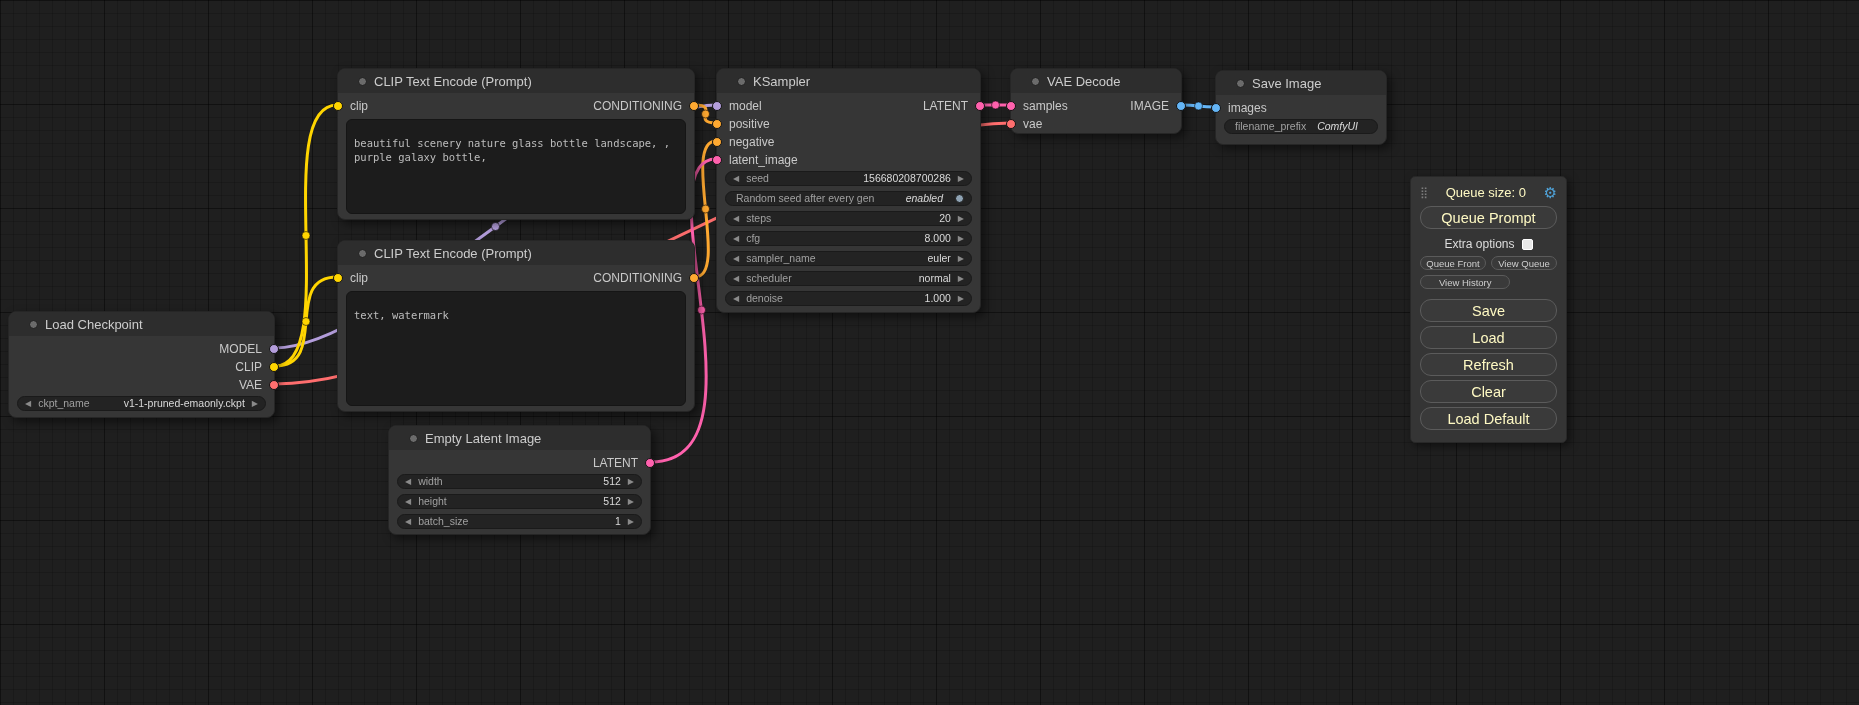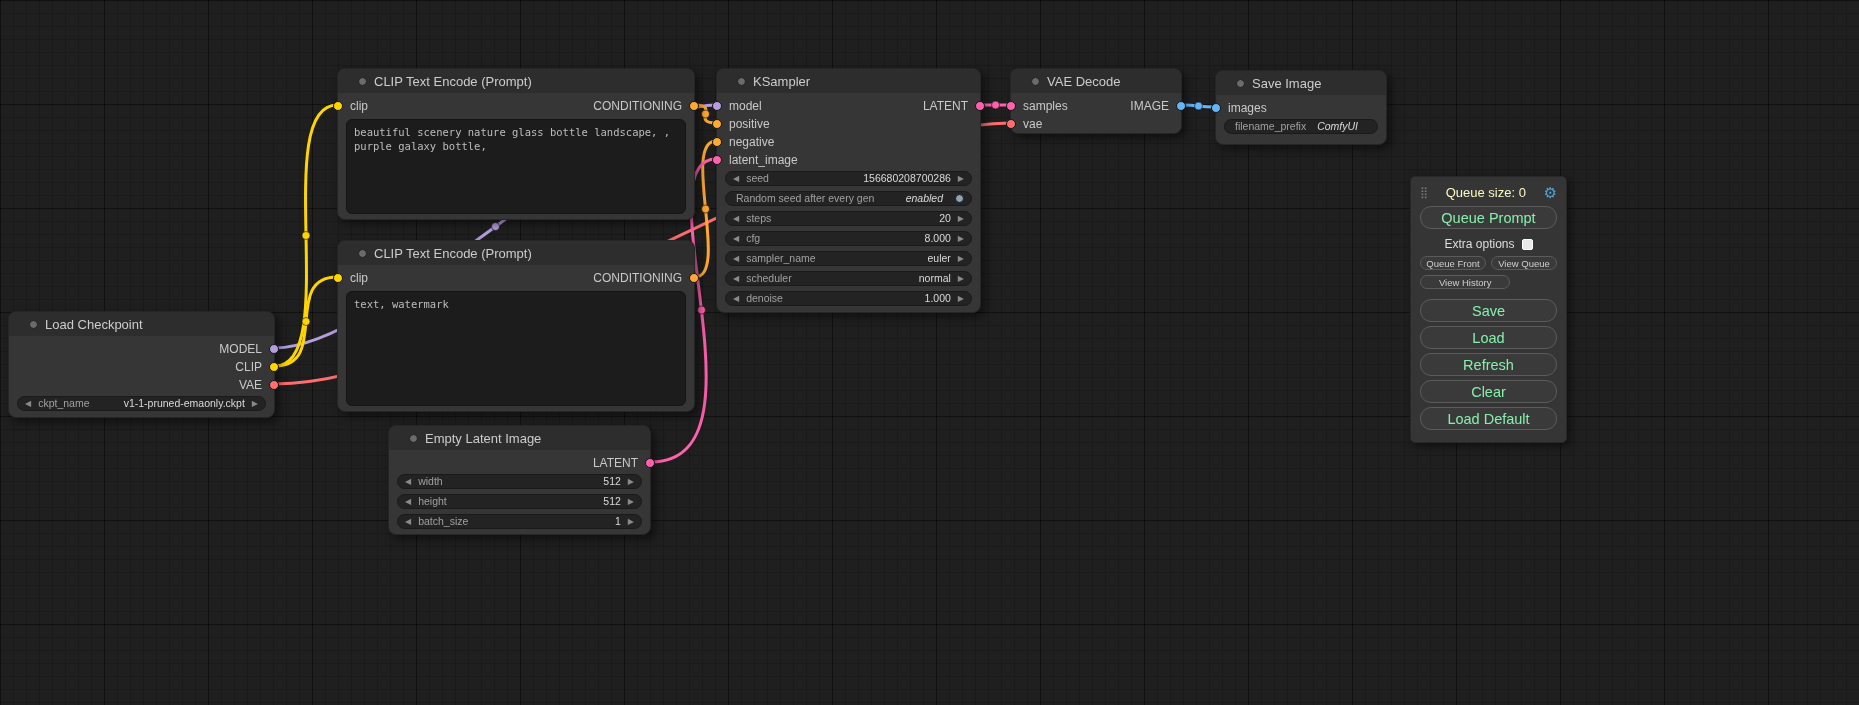--- a/index.html
+++ b/index.html
@@ -49,21 +49,21 @@
     top:50%; transform:translateY(-50%);
     border:1px solid #141414;
   }
   .slot-dot.in  { left:-5px; }
   .slot-dot.out { right:-5px; }
 
   .prompt-box {
     position:absolute; left:8px; right:8px;
     background:#1c1c1c; border:1px solid #151515; border-radius:6px;
     color:#bdbdbd; font-family:"DejaVu Sans Mono", monospace;
-    font-size:10.5px; line-height:14px; padding:5px 7px;
+    font-size:10.5px; line-height:14px; padding:16px 7px;
     white-space:pre-wrap; word-break:break-word; overflow:hidden;
   }
 
   .widgets { display:flex; flex-direction:column; gap:5px; padding:2px 8px 16px; }
   .widget {
     height:15px; border-radius:8px; background:#232323; border:1px solid #1a1a1a;
     display:flex; align-items:center; padding:0 7px;
     font-size:10.5px; color:#a0a0a0; line-height:13px;
   }
   .widget .arrow { font-size:8px; color:#8a8a8a; flex:0 0 auto; }
@@ -80,21 +80,21 @@
     box-shadow:3px 3px 9px rgba(0,0,0,0.5);
     padding:5px 9px 12px; color:#dddddd;
   }
   .menu-header { display:flex; align-items:center; height:20px; font-size:13px; }
   .drag-handle { color:#7d7d7d; font-size:11px; cursor:grab; }
   .queue-size  { flex:1; text-align:center; color:#fef9c3; }
   .gear { font-size:15px; cursor:pointer; line-height:1; }
 
   .btn {
     display:block; background:#3a3a3a; border:1px solid #5b5b5b; border-radius:11px;
-    color:#86efac; font-family:"Liberation Sans", sans-serif; cursor:pointer;
+    color:#fef9c3; font-family:"Liberation Sans", sans-serif; cursor:pointer;
     text-align:center;
   }
   .btn.big { width:100%; height:23px; font-size:14.5px; margin-top:4px; }
   .extra-row {
     display:flex; align-items:center; justify-content:center; gap:7px;
     font-size:12px; margin-top:8px; color:#dddddd;
   }
   .checkbox { width:11px; height:11px; background:#e8e8e8; border:1px solid #ffffff; border-radius:2px; cursor:pointer; }
   .small-row { display:flex; gap:5px; margin-top:5px; }
   .small-row.center { }

